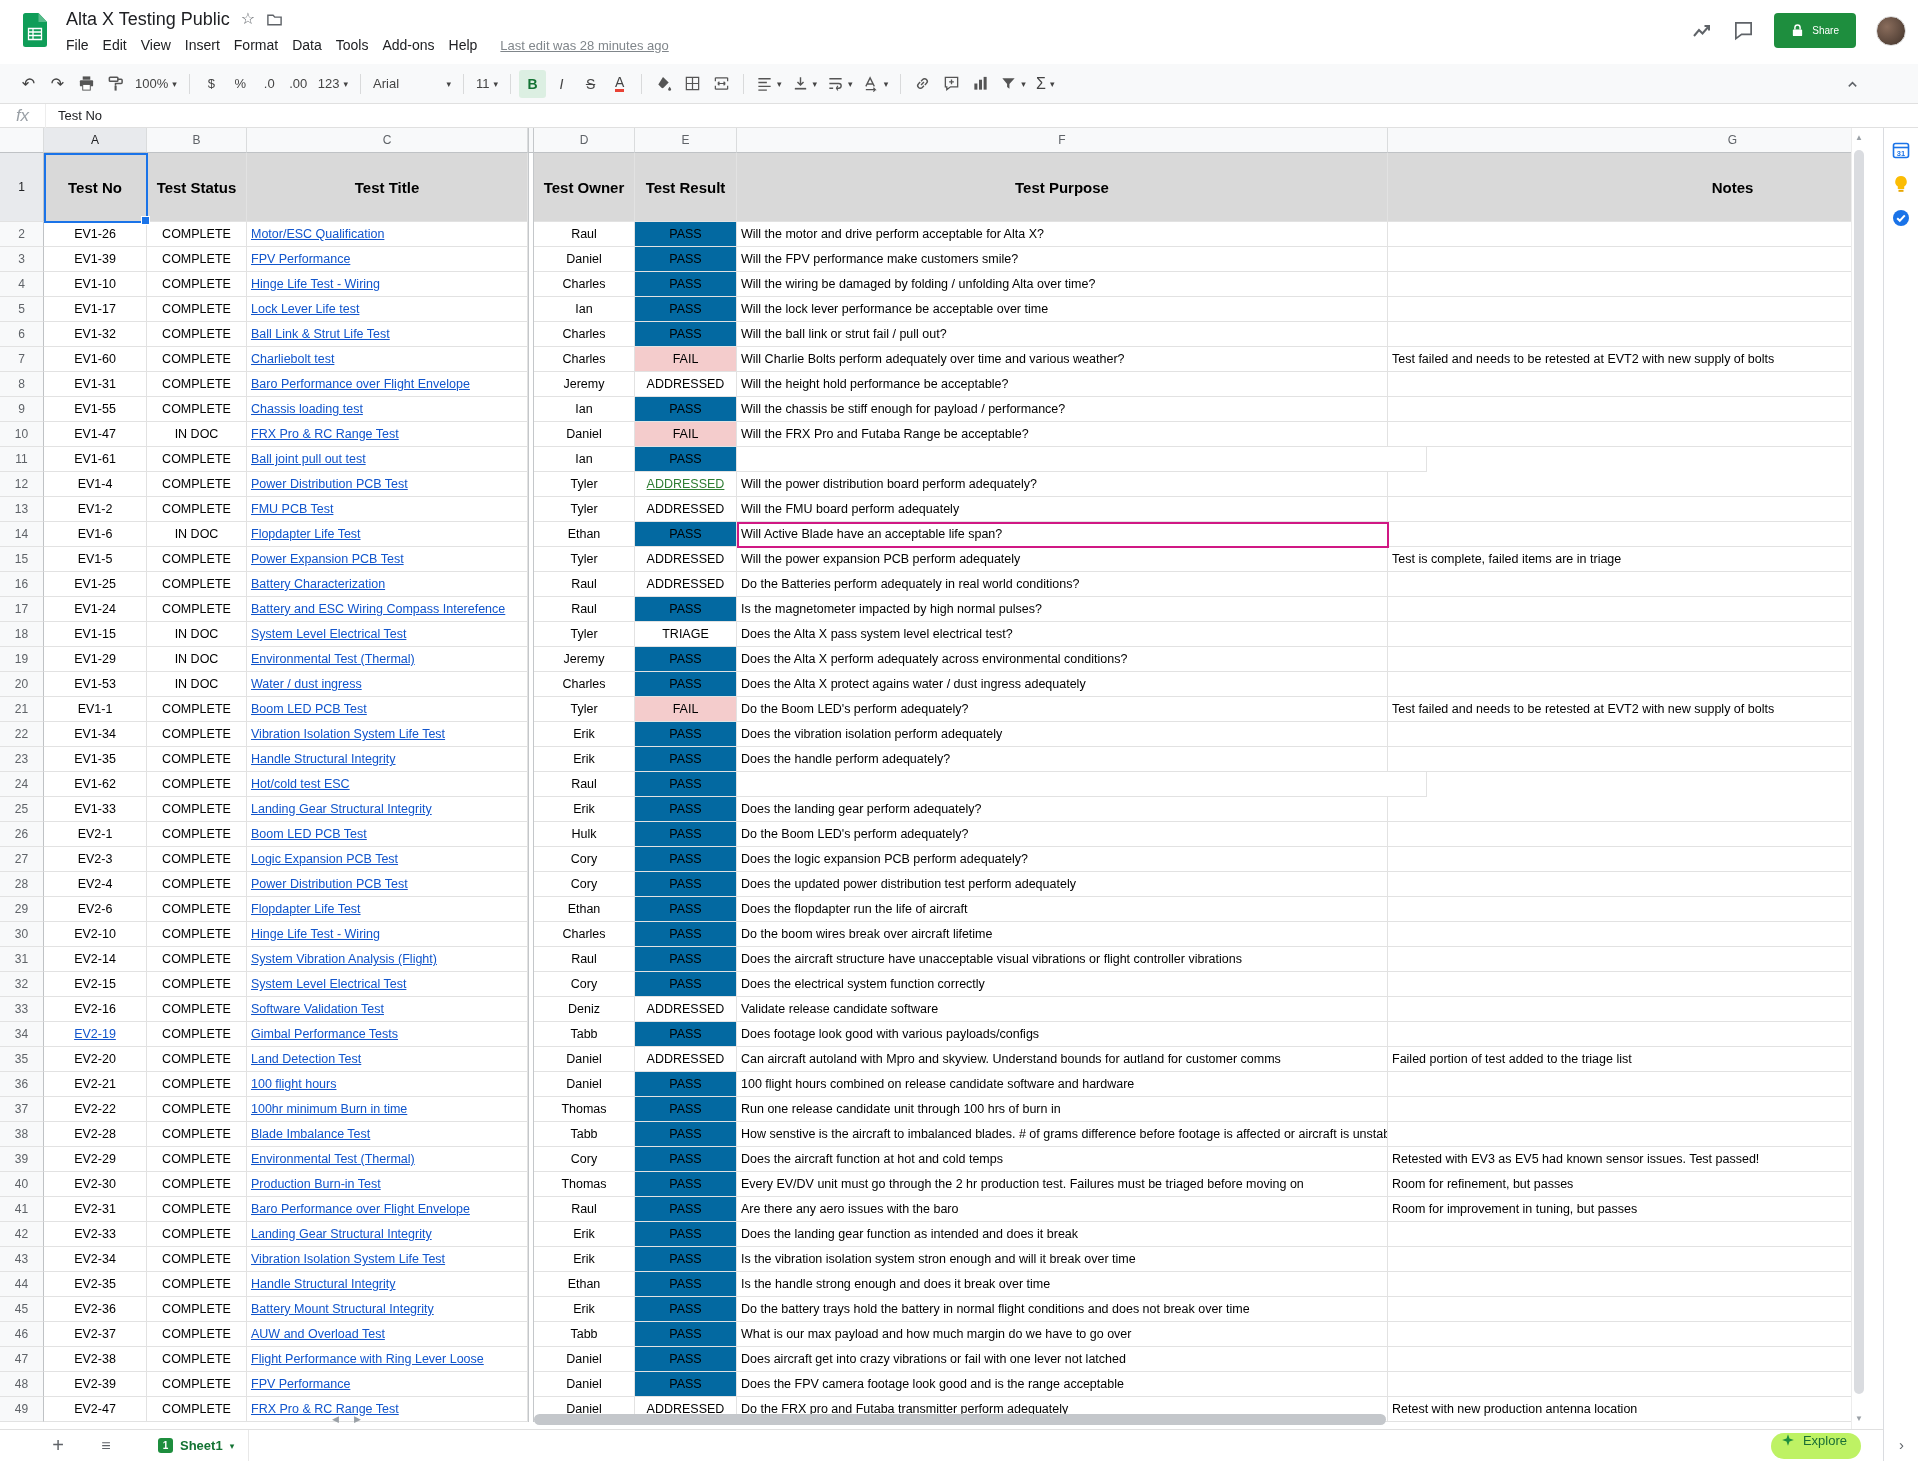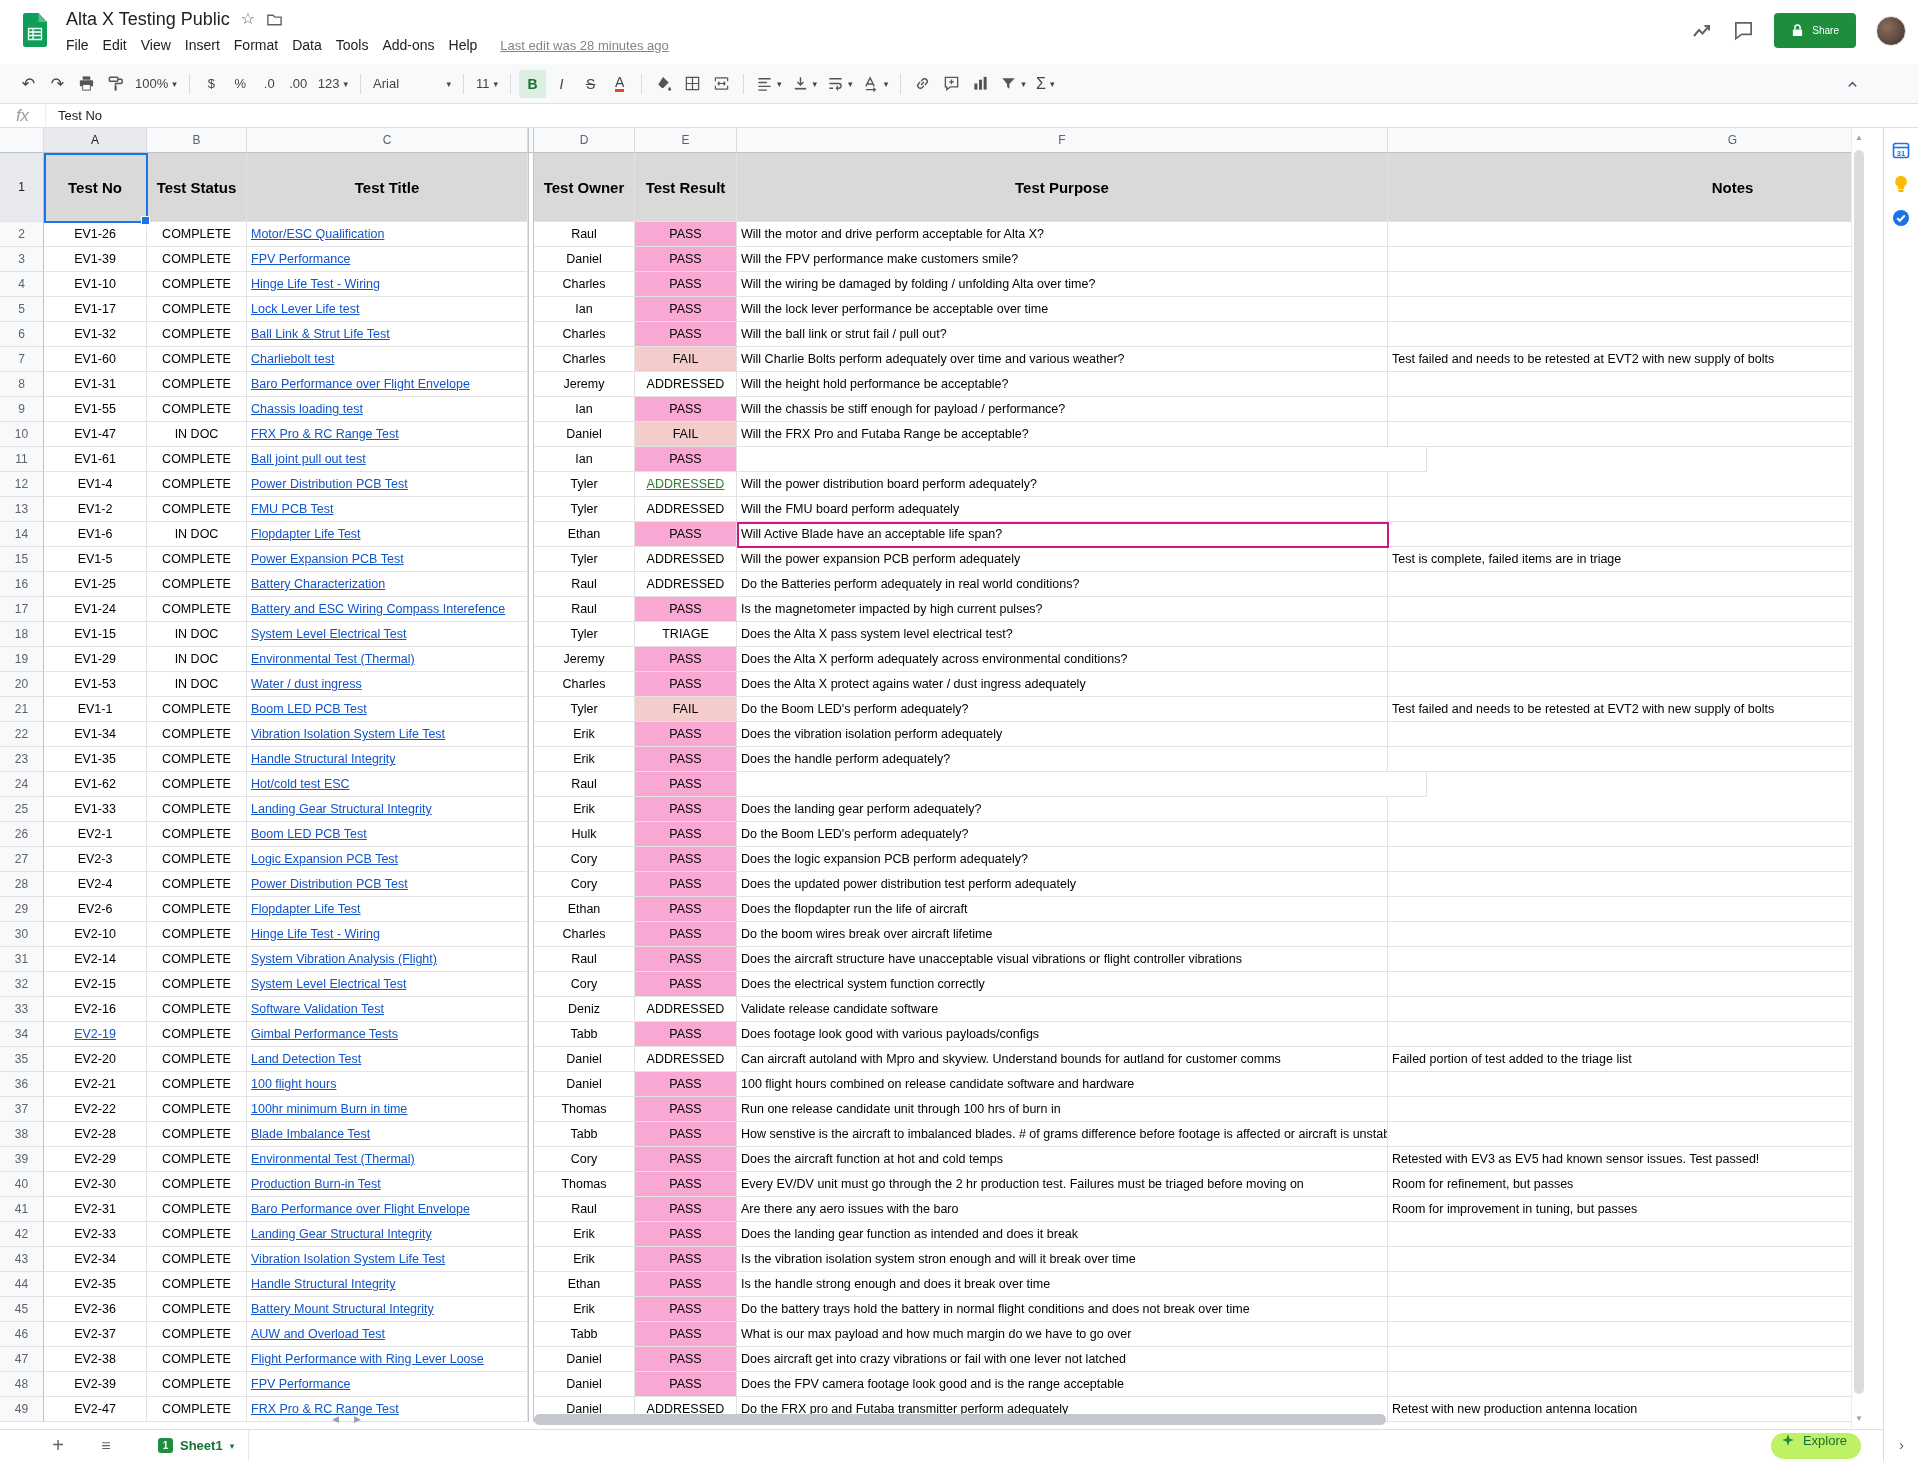--- a/index.html
+++ b/index.html
@@ -51,21 +51,21 @@
   .hrow .gut,.hrow .cell{height:69px}
   .gut{width:44px;flex:none;background:#f8f9fa;border-right:1px solid #bfc2c5;border-bottom:1px solid #e2e2e2;color:#5f6368;font-size:12px;display:flex;align-items:center;justify-content:center}
   .gut.sel{background:#e8eaed;color:#202124}
   .cell{flex:none;border-right:1px solid #e2e2e2;border-bottom:1px solid #e2e2e2;font-size:12.5px;color:#000;padding:0 4px;white-space:nowrap;overflow:hidden;display:flex;align-items:center}
   .w-gut{width:44px}.w-a{width:103px}.w-b{width:100px}.w-c{width:281px}.w-d{width:101px}.w-e{width:102px}.w-f{width:651px}.w-g{width:690px}
   .w-dv{width:6px;padding:0;border-left:1px solid #c4c7ca;border-right:1px solid #c4c7ca;background:#fff;border-bottom:none}
   .gcell.w-dv{background:#f8f9fa;border-bottom:1px solid #bfc2c5}
   .hc{background:#d9d9d9;font-weight:bold;font-size:15px;justify-content:center;color:#000}
   .ctr{justify-content:center}
   .link{color:#1155cc;text-decoration:underline}
-  .res-pass{background:#f9a8d4}
+  .res-pass{background:#0369a1}
   .res-fail{background:#f4cccc}
   .res-link{color:#2e7d32;text-decoration:underline}
   .sel-a1{position:absolute;left:44px;top:25px;width:104px;height:70px;border:2px solid #1a73e8;pointer-events:none}
   .sel-a1::after{content:"";position:absolute;right:-4px;bottom:-4px;width:7px;height:7px;background:#1a73e8;border:1px solid #fff}
   .collab{position:absolute;left:737px;top:394px;width:652px;height:26px;border:2px solid #d01884;pointer-events:none}
   .hscroll{position:absolute;left:534px;top:1286px;width:852px;height:11px;border-radius:6px;background:#c4c7cb}
   .hs-ar{position:absolute;top:1286px;font-size:9px;color:#9aa0a6}
   .hs-l{left:332px}.hs-r{left:354px}
 
   
@@ -466,21 +466,21 @@
         <div class="cell w-g"></div>
       </div>
       <div class="grow">
         <div class="gut">17</div>
         <div class="cell w-a ctr">EV1-24</div>
         <div class="cell w-b ctr">COMPLETE</div>
         <div class="cell w-c link">Battery and ESC Wiring Compass Interefence</div>
         <div class="cell w-dv"></div>
         <div class="cell w-d ctr">Raul</div>
         <div class="cell w-e ctr res-pass">PASS</div>
-        <div class="cell w-f">Is the magnetometer impacted by high current pulses?</div>
+        <div class="cell w-f">Is the magnetometer impacted by high normal pulses?</div>
         <div class="cell w-g"></div>
       </div>
       <div class="grow">
         <div class="gut">18</div>
         <div class="cell w-a ctr">EV1-15</div>
         <div class="cell w-b ctr">IN DOC</div>
         <div class="cell w-c link">System Level Electrical Test</div>
         <div class="cell w-dv"></div>
         <div class="cell w-d ctr">Tyler</div>
         <div class="cell w-e ctr">TRIAGE</div>

